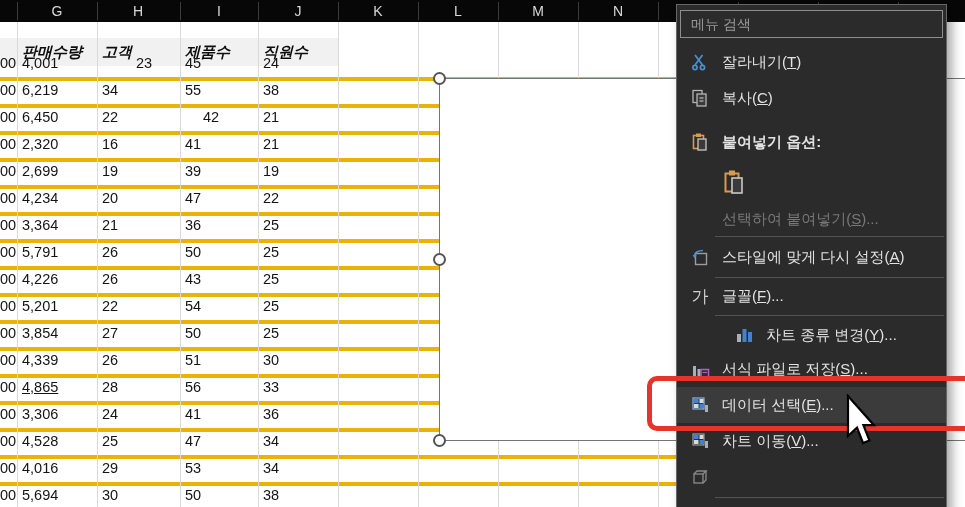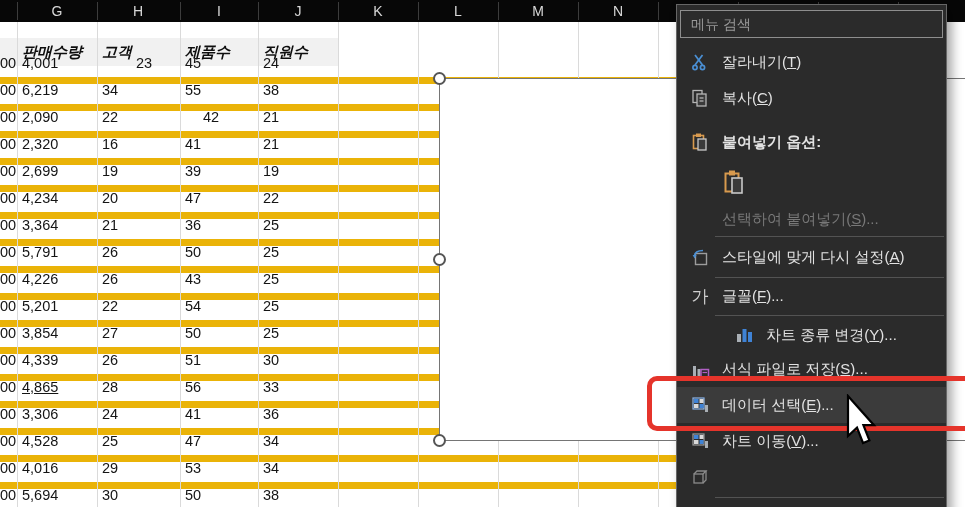--- a/index.html
+++ b/index.html
@@ -7,21 +7,21 @@
     font-family:"Liberation Sans","DejaVu Sans",sans-serif;-webkit-font-smoothing:antialiased;}
   
   .col-header{position:absolute;left:0;top:0;width:965px;height:22px;background:#070707;z-index:2;}
   .col-letter{position:absolute;top:0;height:22px;line-height:22px;color:#d9d9d9;font-size:14px;
     text-align:center;transform:translateX(-50%);}
   .col-div{position:absolute;top:2px;width:1px;height:18px;background:#3c3c3c;}
   .vline{position:absolute;top:22px;bottom:0;width:1px;background:#dadada;z-index:1;}
   .hdr-row{position:absolute;left:0;top:38px;width:965px;height:28px;z-index:1;font-style:italic;}
   .hdr-fill{position:absolute;left:0;top:0;width:339px;height:28px;background:#f1f1f1;}
   .hdr-cell{position:absolute;top:0;height:28px;line-height:28px;font-size:15px;font-weight:bold;color:#0d0d0d;}
-  .row{position:absolute;left:0;width:789px;height:27px;border-bottom:7px solid #eab308;z-index:1;}
+  .row{position:absolute;left:0;width:789px;height:27px;border-bottom:4px solid #eab308;z-index:1;}
   .cell{position:absolute;top:0;height:27px;line-height:27px;font-size:14.5px;color:#141414;}
   .cell.f{left:0;width:14px;text-align:right;}
   
   .chart{position:absolute;left:439px;top:78px;width:526px;height:361px;background:#ffffff;
     border-top:1.5px solid #757575;border-left:1.5px solid #757575;border-bottom:1.5px solid #757575;z-index:4;}
   .handle{position:absolute;width:9px;height:9px;background:#ffffff;border:2px solid #555;border-radius:50%;z-index:5;}
   
   .menu{position:absolute;left:676px;top:4px;width:271px;height:520px;background:#2b2b2b;
     border:1px solid #666;box-shadow:5px 4px 10px rgba(0,0,0,.35);z-index:10;box-sizing:border-box;}
   .search{display:block;margin:5px 3px 6px 3px;width:calc(100% - 6px);height:28px;box-sizing:border-box;
@@ -89,21 +89,21 @@
       </div>
       <div class="row" style="top: 77px;">
         <span class="cell f">00</span>
         <span class="cell" style="left: 22px;">6,219</span>
         <span class="cell" style="left: 102px;">34</span>
         <span class="cell" style="left: 185px;">55</span>
         <span class="cell" style="left: 263px;">38</span>
       </div>
       <div class="row" style="top: 104px;">
         <span class="cell f">00</span>
-        <span class="cell" style="left: 22px;">2,090</span>
+        <span class="cell" style="left: 22px;">6,450</span>
         <span class="cell" style="left: 102px;">22</span>
         <span class="cell" style="left: 203px;">42</span>
         <span class="cell" style="left: 263px;">21</span>
       </div>
       <div class="row" style="top: 131px;">
         <span class="cell f">00</span>
         <span class="cell" style="left: 22px;">2,320</span>
         <span class="cell" style="left: 102px;">16</span>
         <span class="cell" style="left: 185px;">41</span>
         <span class="cell" style="left: 263px;">21</span>

